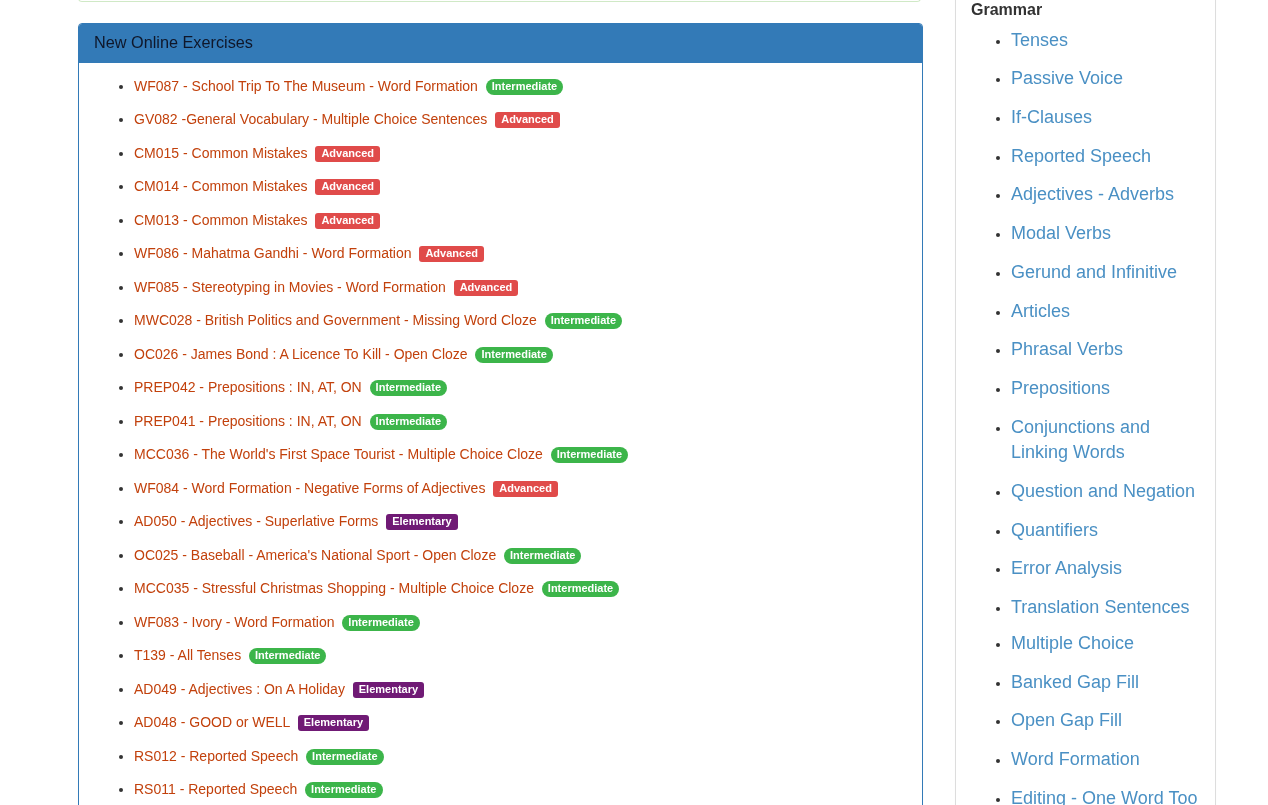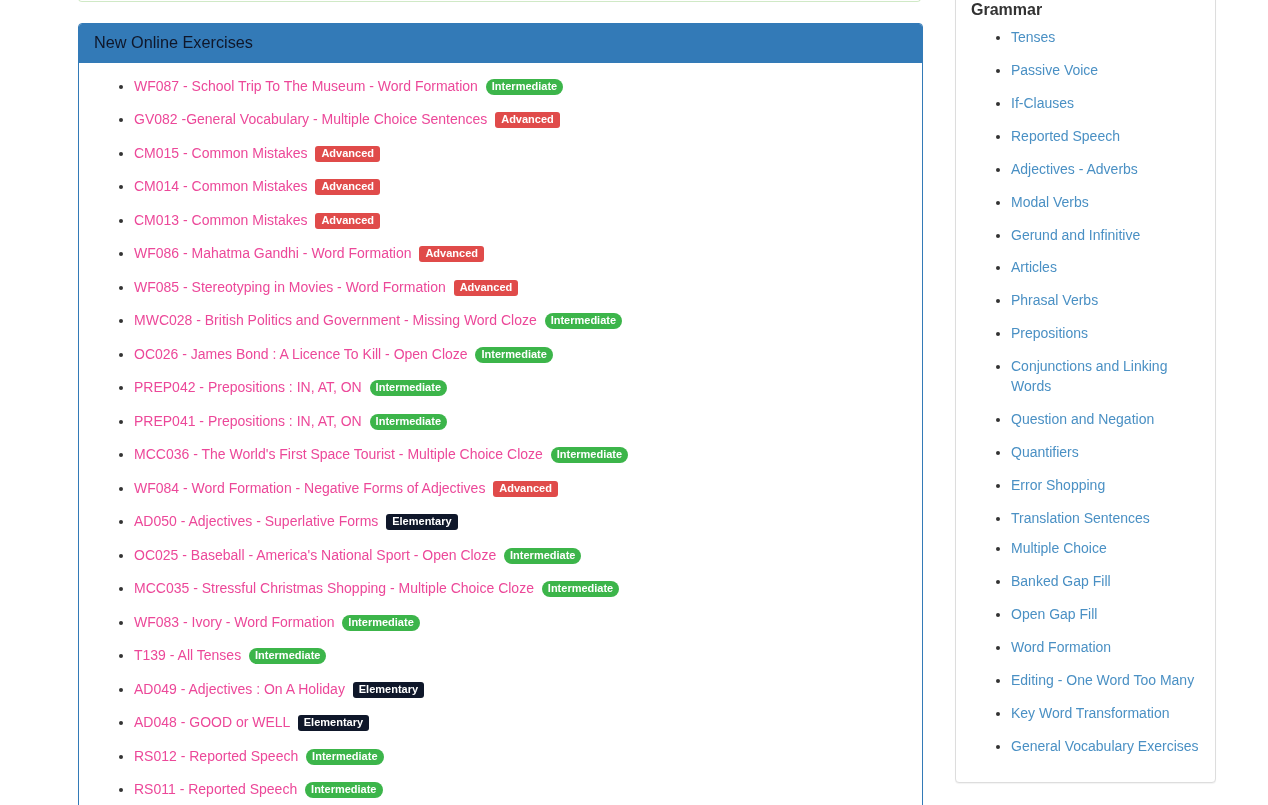--- a/index.html
+++ b/index.html
@@ -76,21 +76,21 @@
     list-style-type: disc;
   }
   ul.ex-list > li {
     line-height: 1.42857;
     margin-bottom: 13.5px;
     color: #333;
   }
   ul.ex-list > li:last-child { margin-bottom: 16px; }
 
   a.ex-link {
-    color: #ec4899;
+    color: #c2410c;
     text-decoration: none;
     font-size: 14px;
   }
 
   .label {
     display: inline-block;
     padding: 2px 6px 3px 6px;
     font-size: 11px;
     font-weight: bold;
     line-height: 1;
@@ -98,21 +98,21 @@
     text-align: center;
     white-space: nowrap;
     vertical-align: baseline;
     border-radius: 3px;
     margin-left: 4px;
     position: relative;
     top: -1px;
   }
   .label-success { background-color: #3cb54a; border-radius: 8px; }
   .label-danger  { background-color: #e04b4a; }
-  .label-primary { background-color: #0f172a; }
+  .label-primary { background-color: #701a75; }
 
   
   .sidebar {
     position: absolute;
     left: 955px;
     top: -22px;
     width: 261px;
   }
   .side-panel {
     background: #ffffff;
@@ -140,21 +140,21 @@
     list-style-type: disc;
   }
   ul.side-list > li {
     line-height: 1.42857;
     margin-bottom: 13px;
   }
   ul.side-list > li:last-child { margin-bottom: 2px; }
   a.side-link {
     color: #4a90c4;
     text-decoration: none;
-    font-size: 14px;
+    font-size: 18px;
   }
 </style>
 </head>
 <body>
 
 <div class="page">
 
   <div class="top-alert-remnant"></div>
 
   <div class="main-panel">
@@ -202,21 +202,21 @@
             <li><a class="side-link" href="#">Reported Speech</a></li>
             <li><a class="side-link" href="#">Adjectives - Adverbs</a></li>
             <li><a class="side-link" href="#">Modal Verbs</a></li>
             <li><a class="side-link" href="#">Gerund and Infinitive</a></li>
             <li><a class="side-link" href="#">Articles</a></li>
             <li><a class="side-link" href="#">Phrasal Verbs</a></li>
             <li><a class="side-link" href="#">Prepositions</a></li>
             <li><a class="side-link" href="#">Conjunctions and Linking Words</a></li>
             <li><a class="side-link" href="#">Question and Negation</a></li>
             <li><a class="side-link" href="#">Quantifiers</a></li>
-            <li><a class="side-link" href="#">Error Shopping</a></li>
+            <li><a class="side-link" href="#">Error Analysis</a></li>
             <li><a class="side-link" href="#">Translation Sentences</a></li>
           </ul>
 
         <ul class="side-list" id="vocabulary-list">
             <li><a class="side-link" href="#">Multiple Choice</a></li>
             <li><a class="side-link" href="#">Banked Gap Fill</a></li>
             <li><a class="side-link" href="#">Open Gap Fill</a></li>
             <li><a class="side-link" href="#">Word Formation</a></li>
             <li><a class="side-link" href="#">Editing - One Word Too Many</a></li>
             <li><a class="side-link" href="#">Key Word Transformation</a></li>

